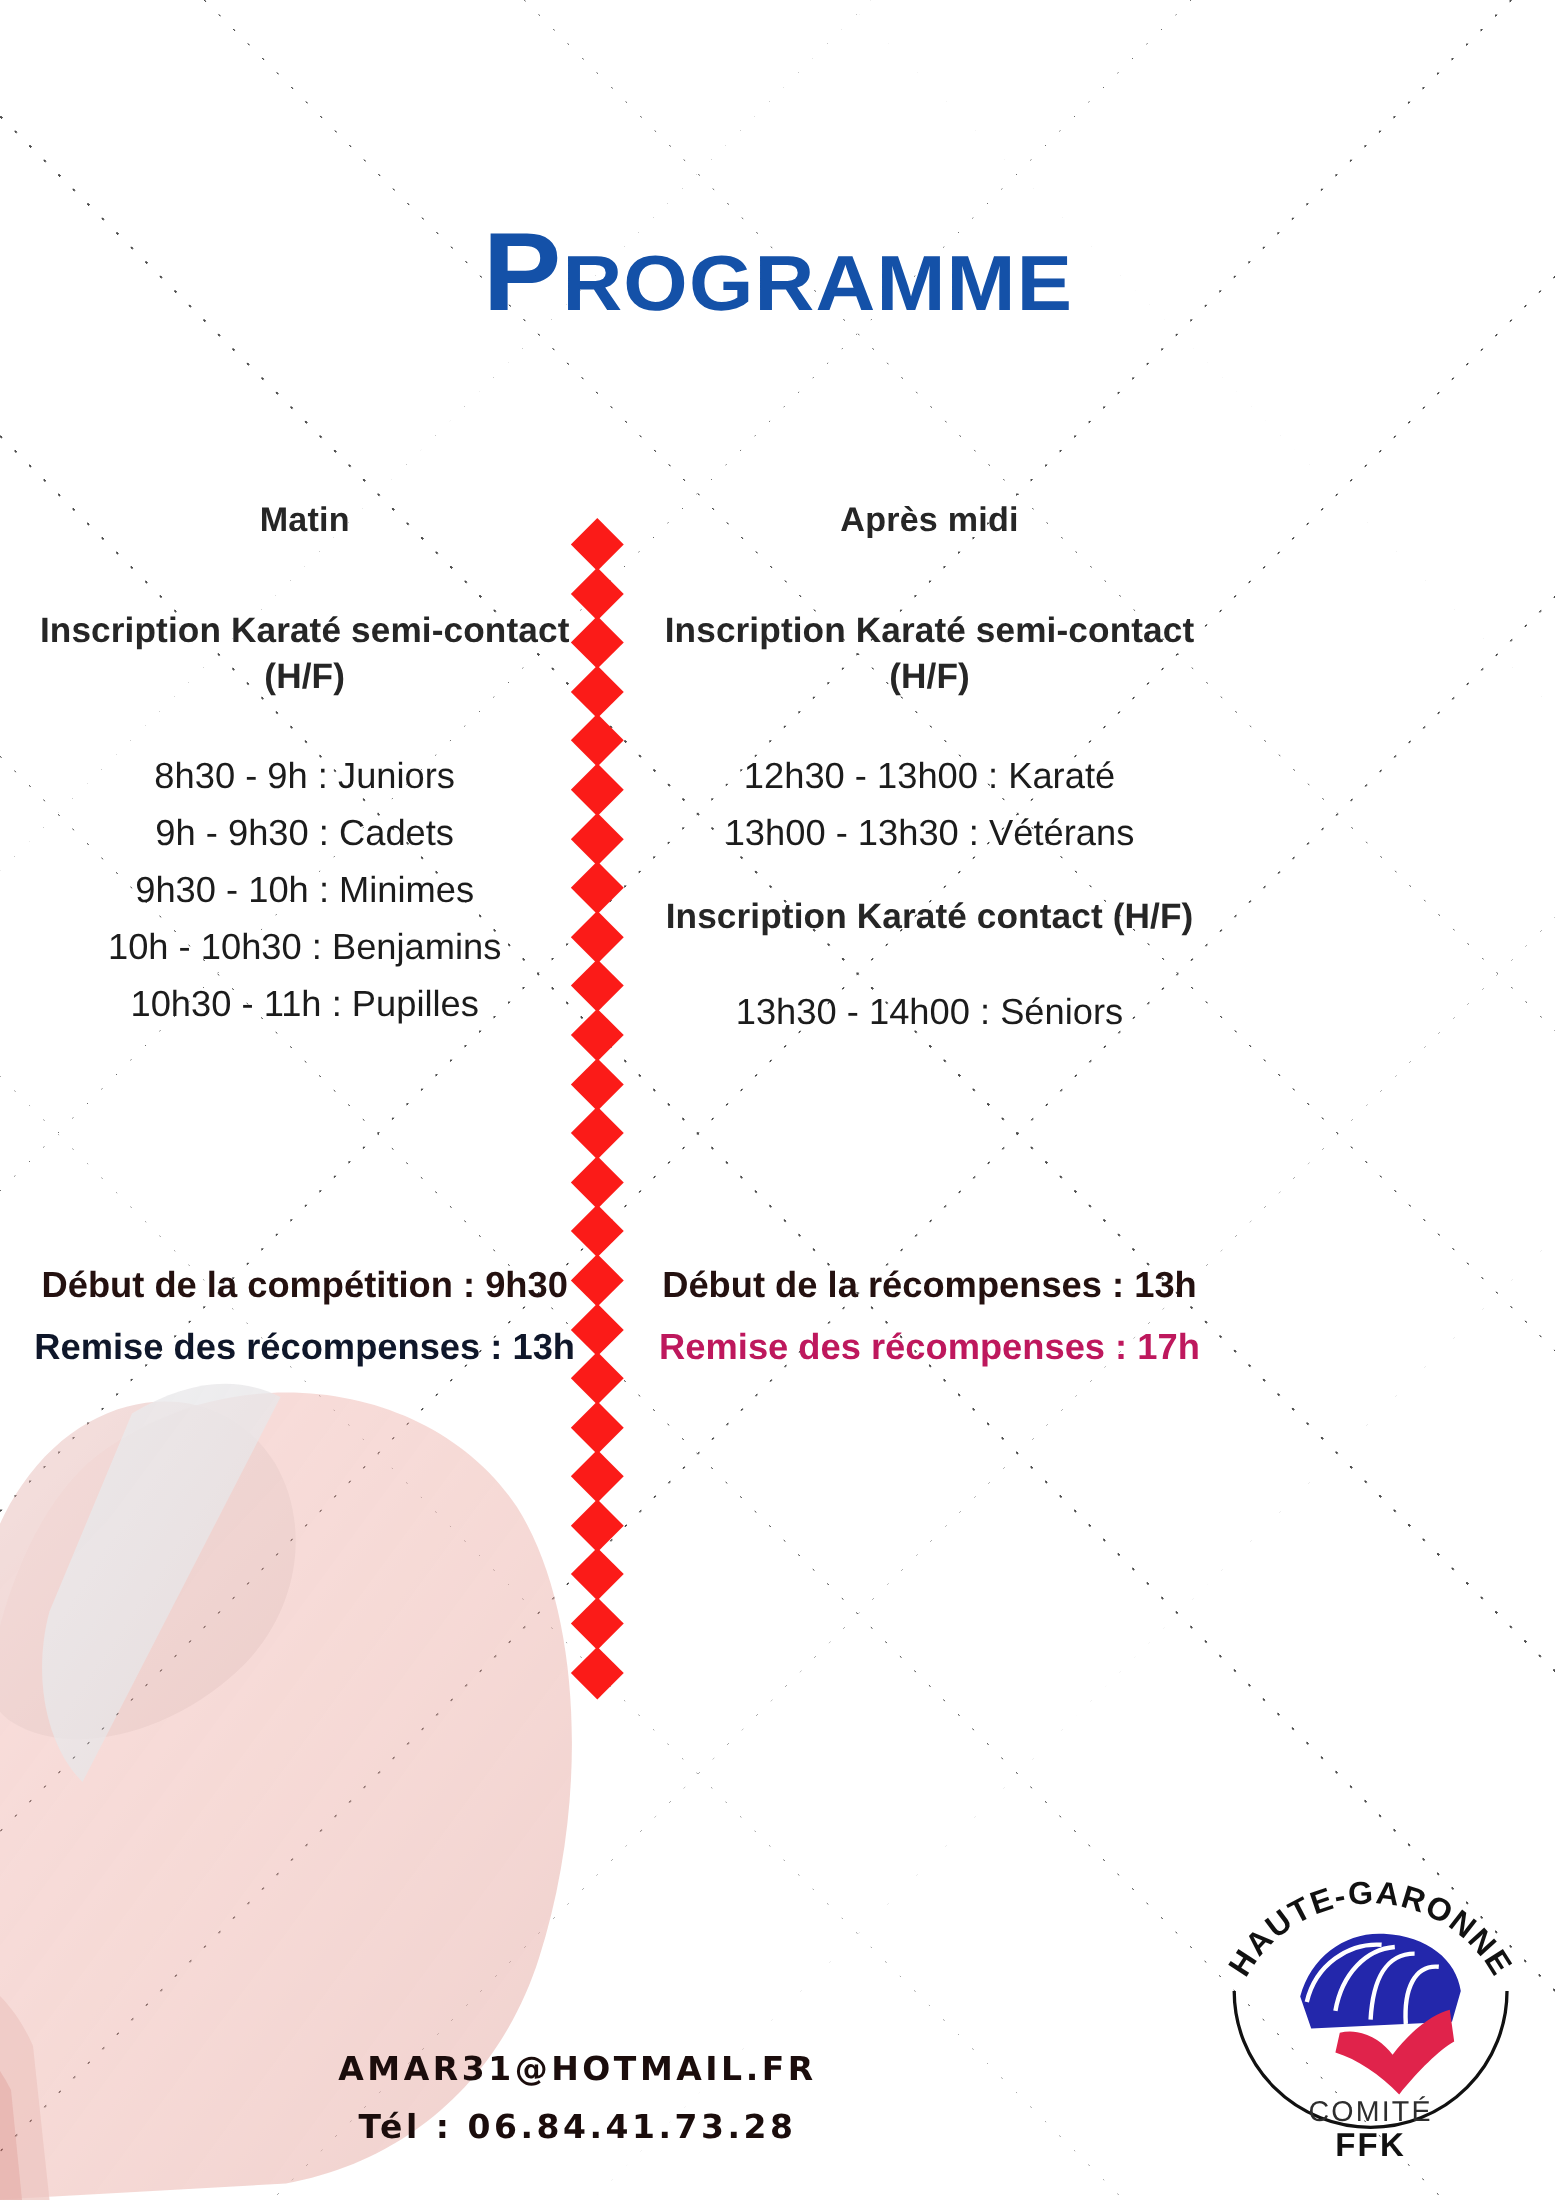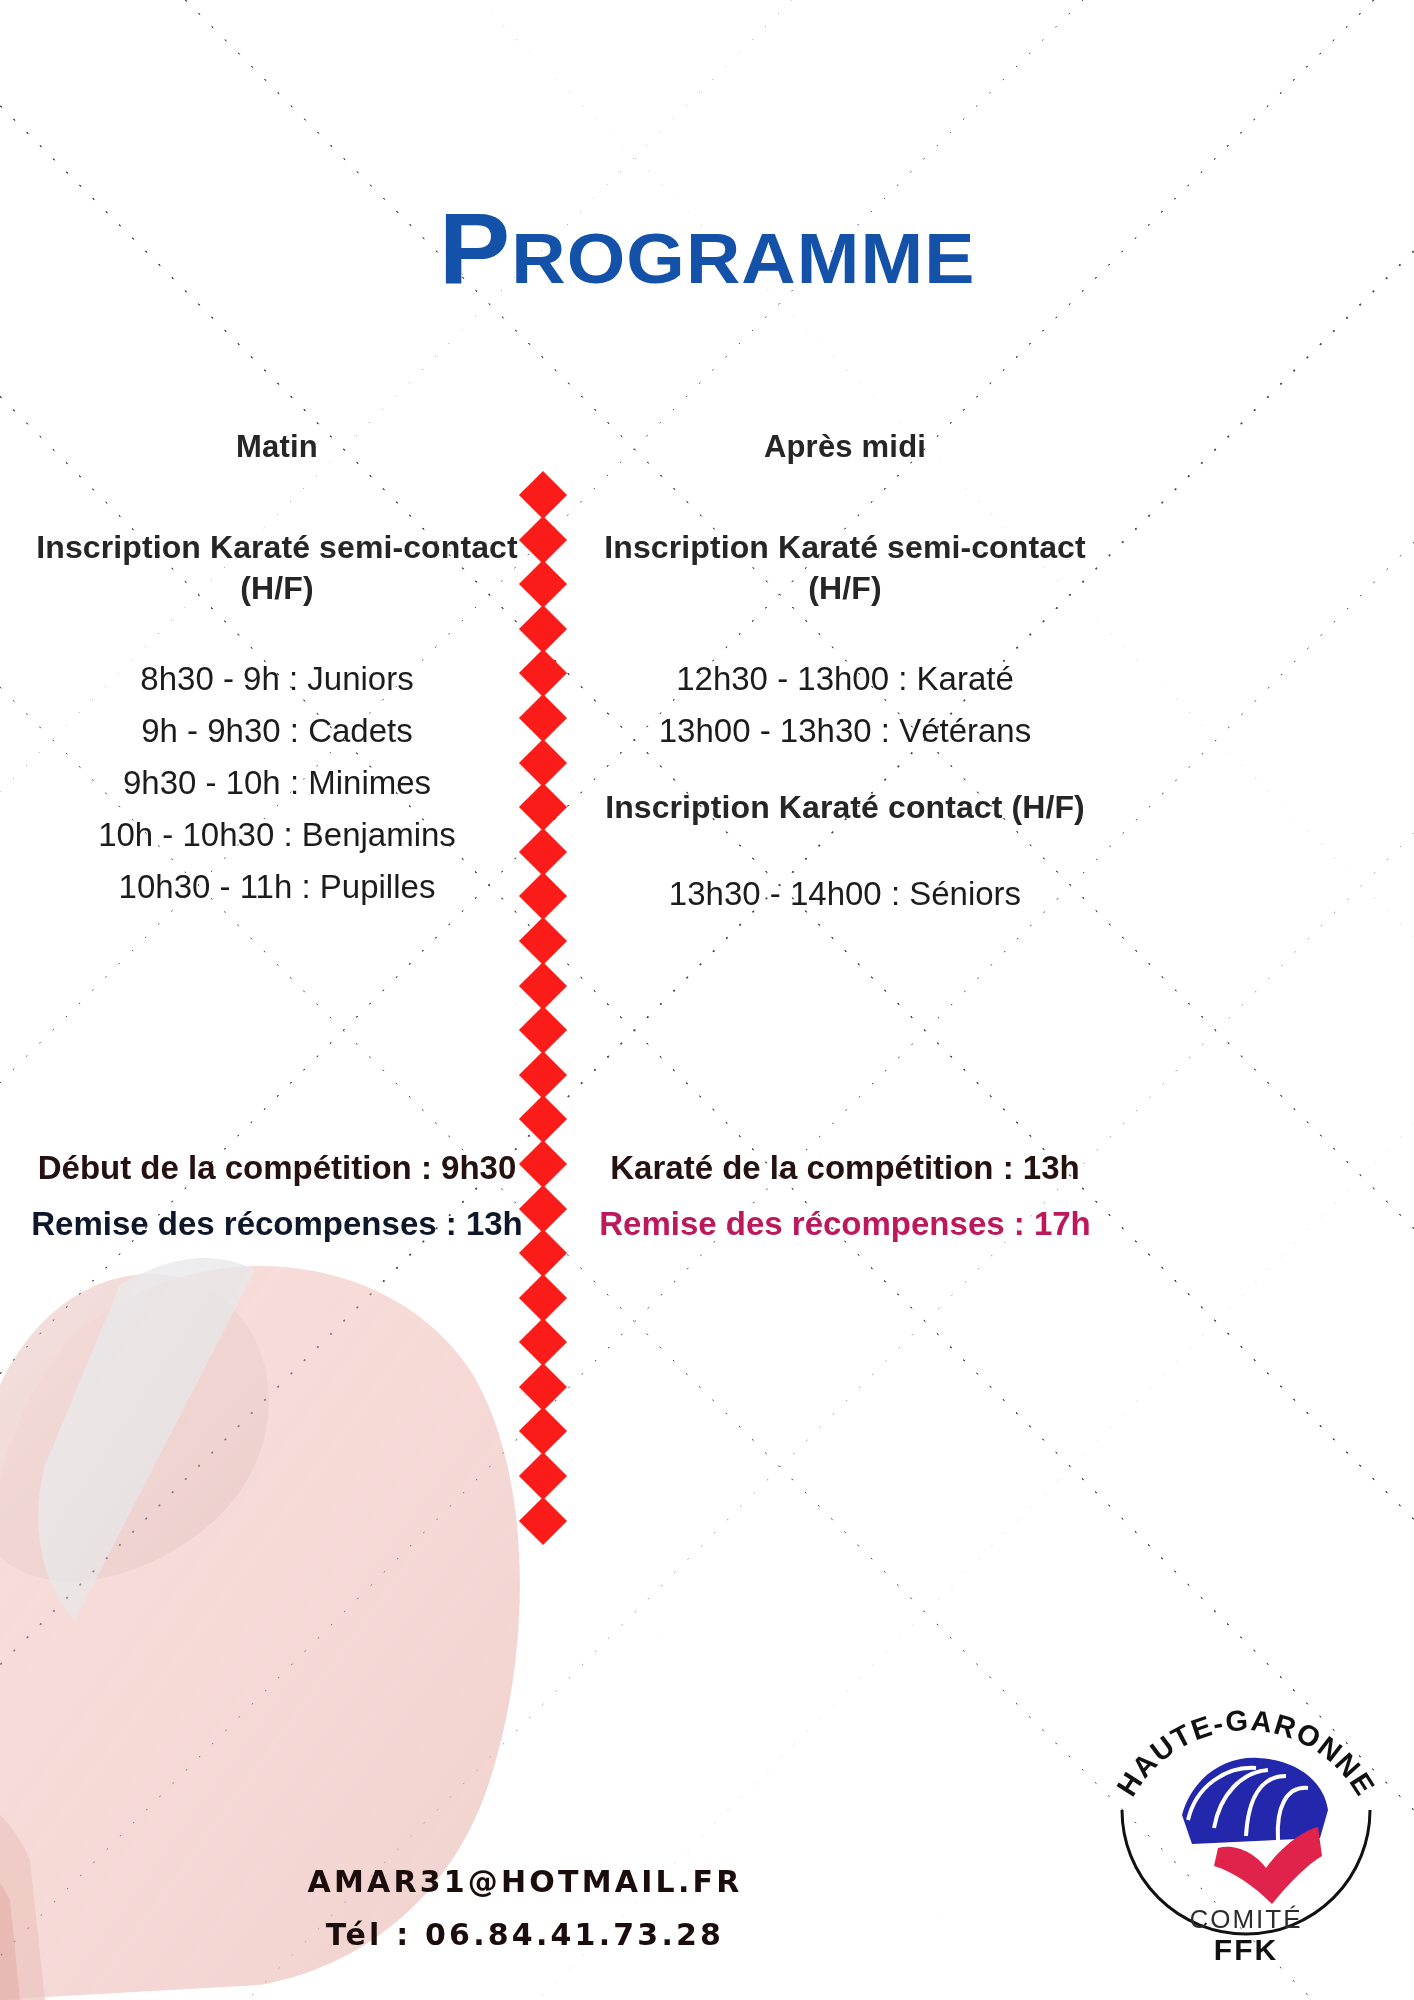--- a/index.html
+++ b/index.html
@@ -92,21 +92,21 @@
     height: 34px;
     background: #fb1b18;
     transform: rotate(45deg);
     margin-bottom: 10.6px;
     flex: none;
   }
 
   
   .cols {
     position: absolute;
-    top: 429px;
+    top: 455px;
     left: 0;
     width: 1270px;
     height: 800px;
     z-index: 4;
     display: flex;
   }
   .col {
     width: 530px;
     box-sizing: border-box;
   }
@@ -292,21 +292,21 @@
       <div class="slot">13h30 - 14h00 : Séniors</div>
     </div>
   </div>
 
   <div class="bottom-lines">
     <div class="bl-col bl-left">
       <div class="bl" style="color: rgb(36, 17, 16);">Début de la compétition : 9h30</div>
       <div class="bl" style="color: #0f172a;">Remise des récompenses : 13h</div>
     </div>
     <div class="bl-col bl-right">
-      <div class="bl" style="color: rgb(36, 17, 16);">Karaté de la compétition : 13h</div>
+      <div class="bl" style="color: rgb(36, 17, 16);">Début de la récompenses : 13h</div>
       <div class="bl" style="color: #be185d;">Remise des récompenses : 17h</div>
     </div>
   </div>
 
   <div class="footer">
     <div class="line">AMAR31@HOTMAIL.FR</div>
     <div class="line">Tél : 06.84.41.73.28</div>
   </div>
 
   <div class="logo">

